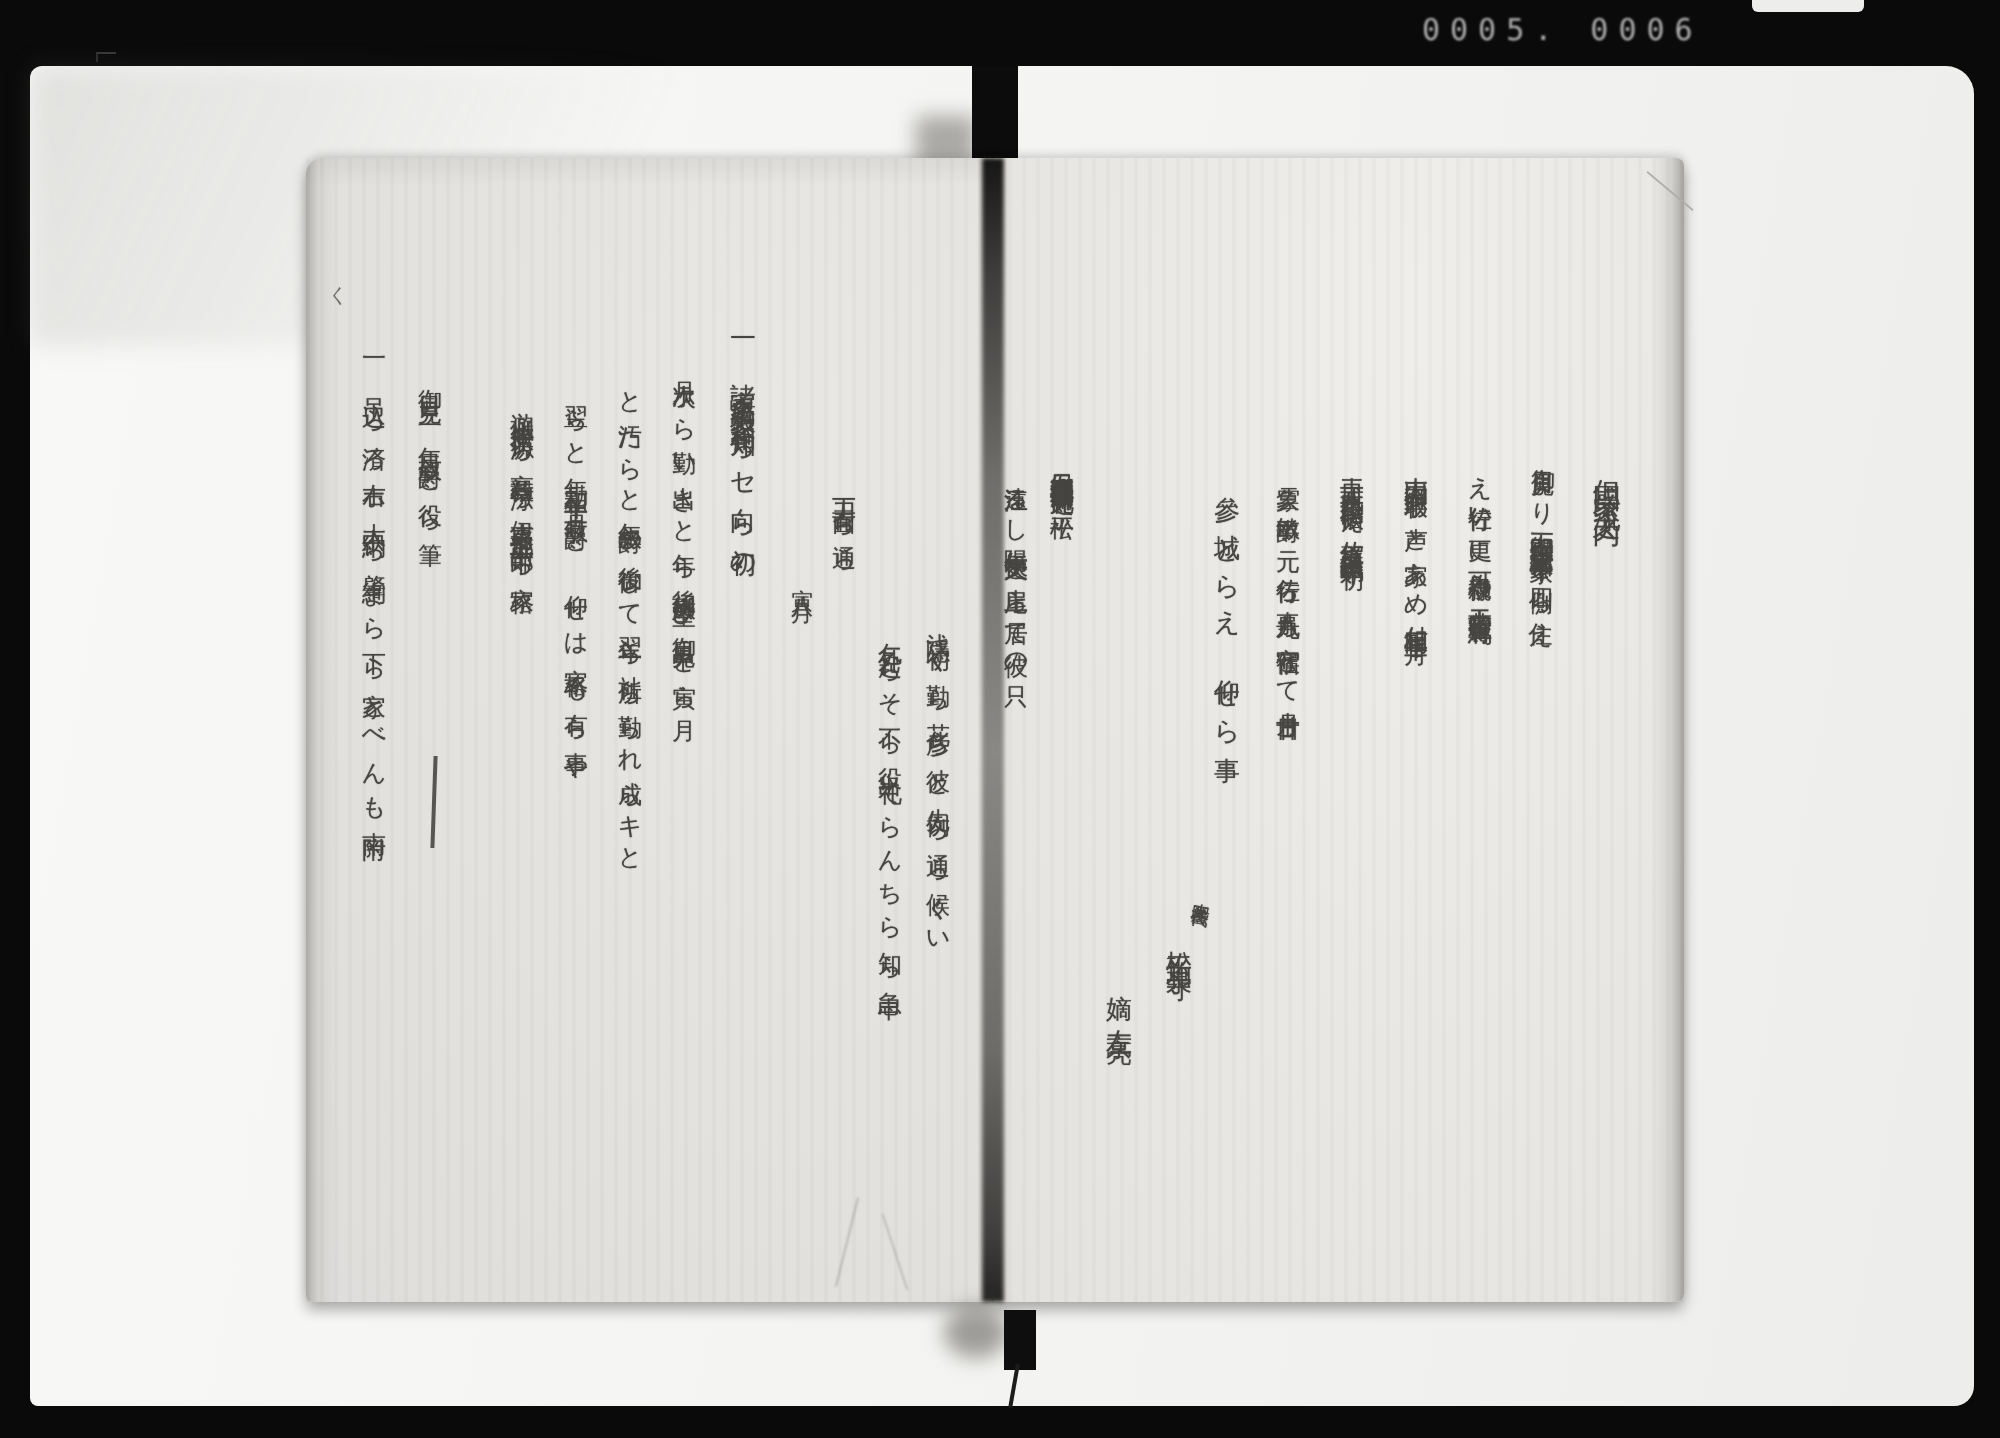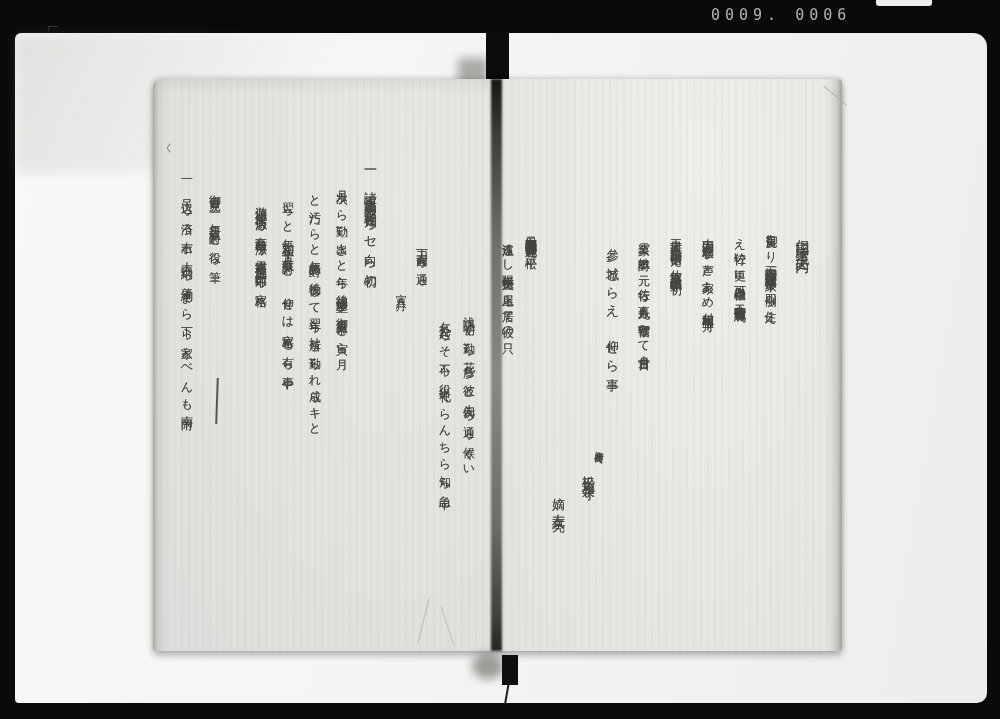--- a/index.html
+++ b/index.html
@@ -69,21 +69,21 @@
   .col{position:absolute;writing-mode:vertical-rl;text-orientation:upright;
        white-space:pre;line-height:1;color:var(--ink,#2d2b28);opacity:.86;
        text-shadow:0 0 .6px rgba(45,43,40,.7);}
   .edge-mark{position:absolute;left:164px;top:141px;font-size:10px;color:#57554f;opacity:.8;}
 </style>
 </head>
 <body>
 
 <div class="canvas">
 
-  <div class="stamp">0009. 0006</div>
+  <div class="stamp">0005. 0006</div>
   <div class="notch"></div>
   <div class="scratch"></div>
 
   <div class="mat"></div>
   <div class="mat-shade"></div>
 
   <div class="slot-top-shade"></div>
   <div class="slot-top"></div>
 
   <div class="book">

